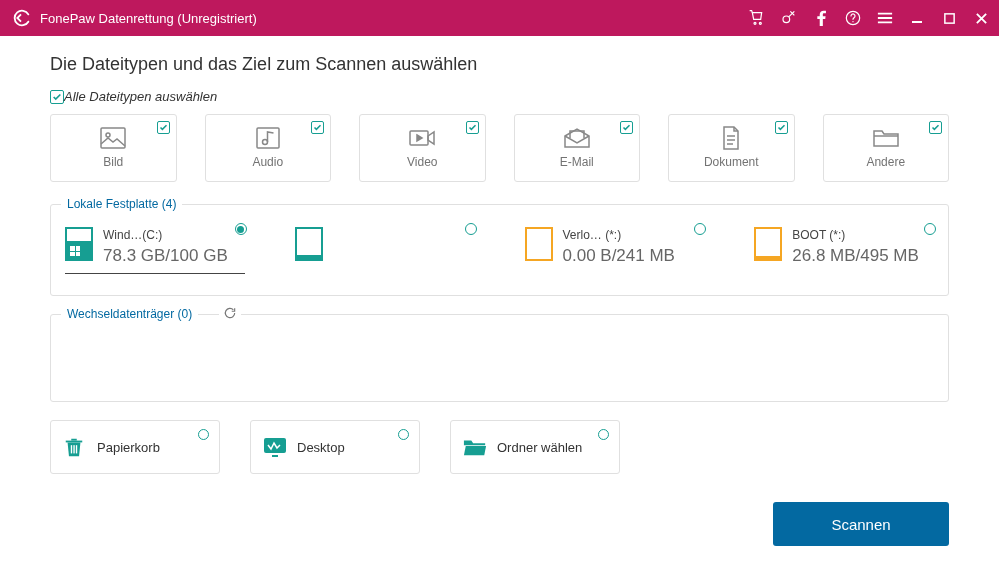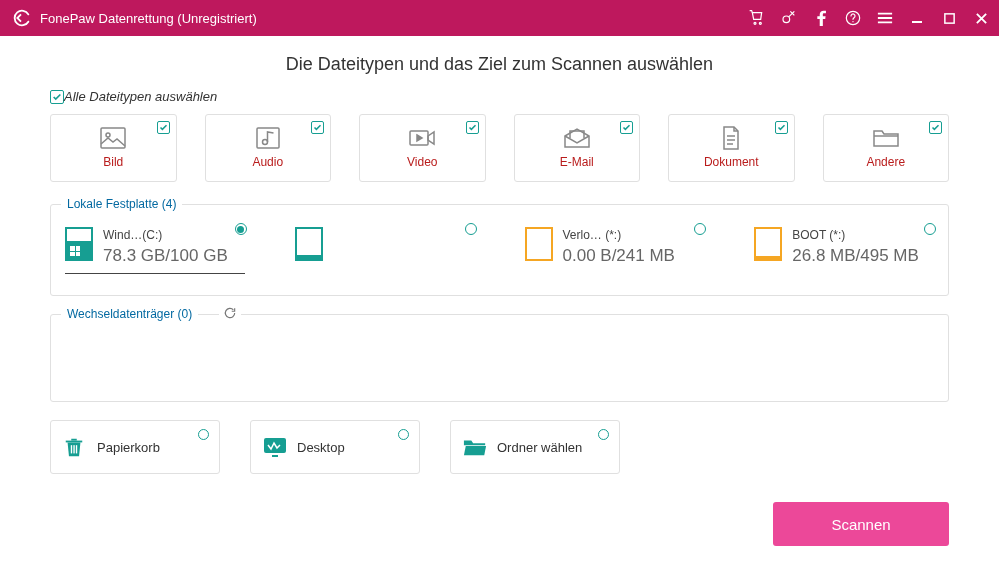--- a/index.html
+++ b/index.html
@@ -5,47 +5,47 @@
   * { box-sizing: border-box; margin: 0; padding: 0; }
   body { font-family: -apple-system, "Segoe UI", Arial, sans-serif; font-size: 13px; color: #333; background: #fff; }
   .window { width: 999px; height: 562px; display: flex; flex-direction: column; position: relative; }
   .titlebar { height: 36px; background: #be185d; display: flex; align-items: center; padding: 0 10px; color: #fff; }
   .logo-icon { width: 22px; height: 22px; margin-right: 8px; display:flex; align-items:center; justify-content:center;}
   .title-text { font-size: 13px; flex: 0 0 auto; }
   .tb-spacer { flex: 1; }
   .tb-icons { display: flex; gap: 16px; align-items: center; }
   .tb-icons span { cursor: pointer; display:flex; align-items:center; justify-content:center; width:16px; height:16px; }
   .content { flex: 1; padding: 18px 50px 0 50px; position: relative; }
-  .heading { text-align: center; font-size: 18px; color: #333; margin-bottom: 14px; }
+  .heading { font-size: 18px; color: #333; margin-bottom: 14px; }
   .select-all-row { display: flex; align-items: flex-end; gap: 0; margin-bottom: 10px; font-style: italic; }
   .cb { width: 14px; height: 14px; border: 1.5px solid #169e92; border-radius: 2px; display:flex; align-items:center; justify-content:center; cursor:pointer; }
   .cb svg { display:block }
   .types-row { display: flex; gap: 28px; margin-bottom: 22px; }
   .type-card { flex:1; height: 68px; border: 1px solid #e0e0e0; border-radius: 3px; position: relative; display:flex; flex-direction:column; align-items:center; justify-content:center; cursor:pointer; }
   .type-card .cb { position:absolute; top:6px; right:6px; width:13px; height:13px;}
-  .type-card .type-label { margin-top: 6px; font-size: 12px; color:#b91c1c; }
+  .type-card .type-label { margin-top: 6px; font-size: 12px; color:#737373; }
   .type-icon { width:26px; height:22px; display:flex; align-items:center; justify-content:center; }
   .section { position: relative; border: 1px solid #e0e0e0; border-radius: 3px; padding: 22px 14px 14px 14px; margin-bottom: 18px; }
   .section-label { position: absolute; top: -8px; left: 10px; background: #fff; padding: 0 6px; font-size: 12px; color:#0369a1; }
   .refresh-icon { position: absolute; top: -9px; left: 168px; background:#fff; padding:0 4px; cursor:pointer; }
   .drives-row { display:flex; gap: 50px; }
   .drive { display:flex; align-items:flex-start; gap: 10px; width: 180px; cursor:pointer; position:relative; }
   .drive-square { width: 28px; height: 34px; border: 2px solid; display:flex; flex-direction:column; justify-content:flex-end; position:relative;}
   .drive-square .fill { width:100%; }
   .drive-radio { position:absolute; top:-4px; right:-2px; width:12px; height:12px; border:1.5px solid #169e92; border-radius:50%; background:#fff; display:flex; align-items:center; justify-content:center;}
   .drive-radio.selected::after { content:''; width:7px; height:7px; border-radius:50%; background:#169e92; }
   .drive-info { font-size: 12px; line-height: 1.4; color:#444;}
   .drive-info .size { color:#666; font-size: 17px;}
   .drive.selected-drive { border-bottom: 1.5px solid #444; padding-bottom:4px; margin-bottom:-6px;}
   .empty-section { height: 88px; }
   .bottom-row { display:flex; gap: 30px; }
   .loc-card { width: 170px; height: 54px; border:1px solid #e0e0e0; border-radius:3px; position:relative; display:flex; align-items:center; padding-left:12px; gap:10px; cursor:pointer; }
   .loc-card .radio { position:absolute; top:8px; right:10px; width:11px; height:11px; border:1.5px solid #169e92; border-radius:50%; }
   .loc-icon { width:24px; height:22px; display:flex; align-items:center; }
-  .scan-btn { position:absolute; bottom:16px; right:50px; width:176px; height:44px; background:#ec4899; color:#fff; border:none; border-radius:3px; font-size:15px; cursor:pointer; }
+  .scan-btn { position:absolute; bottom:16px; right:50px; width:176px; height:44px; background:#0369a1; color:#fff; border:none; border-radius:3px; font-size:15px; cursor:pointer; }
   .win-stripes { position:absolute; inset:0; display:grid; grid-template-columns:1fr 1fr; grid-template-rows:1fr 1fr; gap:1px;}
   .win-stripes div{background:#fff;}
 </style>
 </head>
 <body>
 <div class="window">
 
 <div class="titlebar">
   <span class="logo-icon">
     <svg width="22" height="22" viewBox="0 0 24 24" fill="none" stroke="#fff" stroke-width="2">

